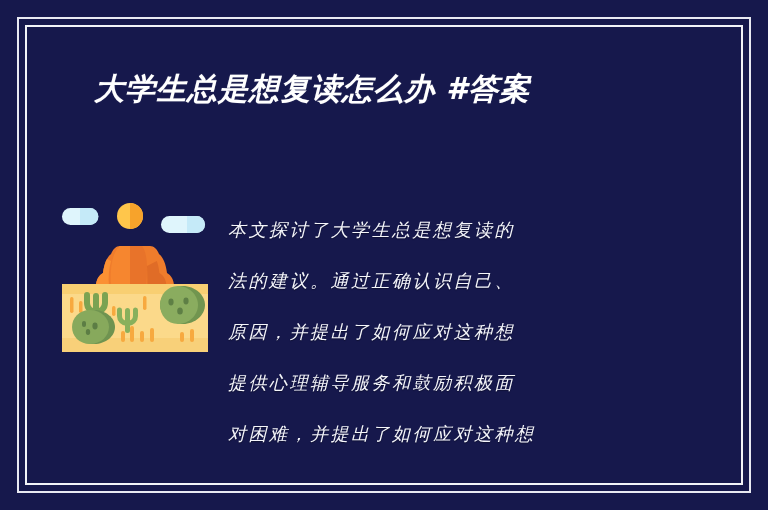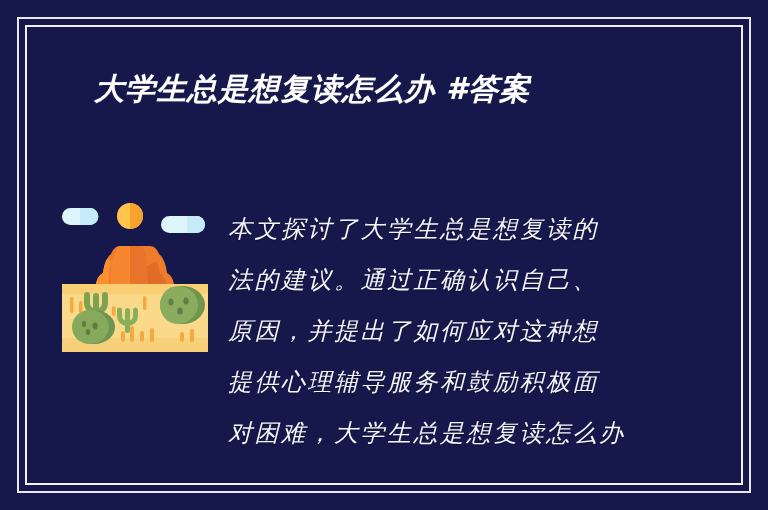--- a/index.html
+++ b/index.html
@@ -58,21 +58,21 @@
   #illu-svg { display:block; width:158px; height:160px; }
 
   
   #body-text {
     position:absolute;
     left:228px; top:204px;
     width:430px;
   }
   .body-line {
     color:#f4f5fa;
-    font-size:24px;
+    font-size:18px;
     line-height:51px;
     letter-spacing:2.5px;
     font-style:italic;
     font-family:"DejaVu Serif", serif;
     white-space:nowrap;
     text-shadow:0 1px 1px rgba(0,0,0,.35);
   }
 </style>
 </head>
 <body>
@@ -162,16 +162,16 @@
         <rect x="134" y="131" width="4" height="13" rx="2"></rect>
       </g>
     </svg>
   </div>
 
   <div id="body-text">
     <div class="body-line">本文探讨了大学生总是想复读的</div>
     <div class="body-line">法的建议。通过正确认识自己、</div>
     <div class="body-line">原因，并提出了如何应对这种想</div>
     <div class="body-line">提供心理辅导服务和鼓励积极面</div>
-    <div class="body-line">对困难，大学生总是想复读怎么办</div>
+    <div class="body-line">对困难，并提出了如何应对这种想</div>
   </div>
 
 </div>
 
 </body></html>

